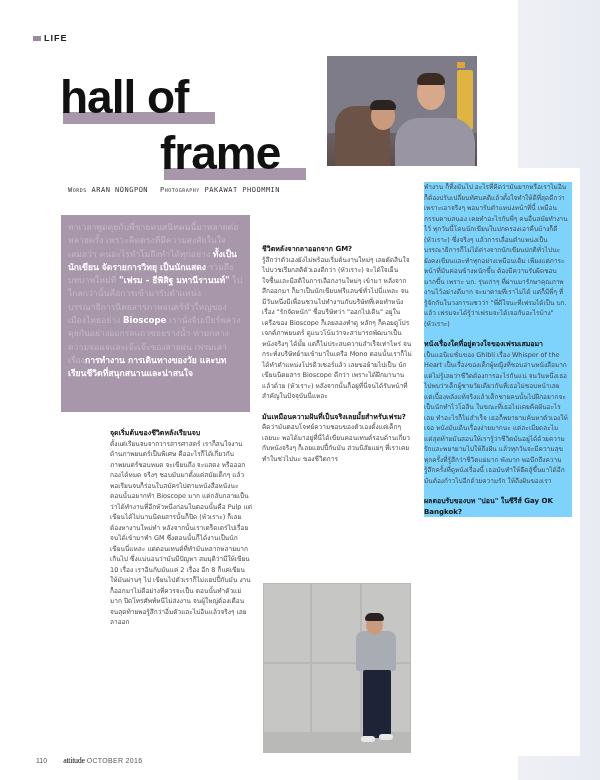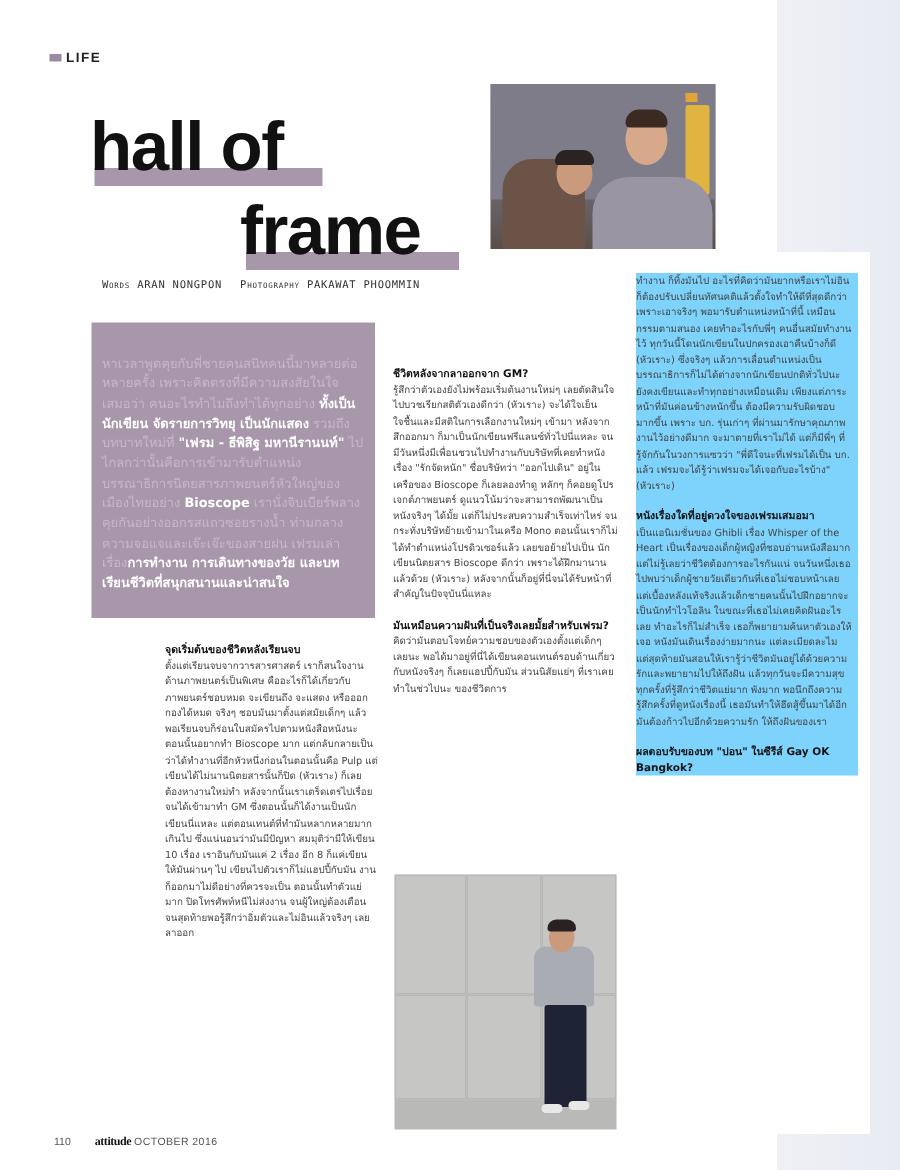--- a/index.html
+++ b/index.html
@@ -61,41 +61,41 @@
     .photo-bottom .floor { position:absolute; left:0; bottom:0; width:100%; height:20px; background:#b9b9b7; }
     .photo-bottom .shirt { position:absolute; left:93px; top:48px; width:40px; height:40px; background:#a9acb3; border-radius:8px 8px 2px 2px; }
     .photo-bottom .head { position:absolute; left:103px; top:32px; width:17px; height:20px; background:#c99a7c; border-radius:50%; }
     .photo-bottom .hair { position:absolute; left:102px; top:30px; width:19px; height:8px; background:#2a2222; border-radius:8px 8px 3px 3px; }
     .photo-bottom .jeans { position:absolute; left:100px; top:87px; width:28px; height:68px; background:#1e2335; border-radius:2px; }
     .photo-bottom .shoe1 { position:absolute; left:98px; top:153px; width:14px; height:6px; background:#e8e8e8; border-radius:3px; }
     .photo-bottom .shoe2 { position:absolute; left:116px; top:151px; width:14px; height:6px; background:#e8e8e8; border-radius:3px; }
 
     .pull-quote {
       position: absolute; left: 61px; top: 215px; width: 189px; height: 197px;
-      background: #a897ab; padding: 22px 7px;
+      background: #a897ab; padding: 6px 7px;
       font-family: "DejaVu Sans", sans-serif; font-size: 8.6px; line-height: 13.3px;
       color: #c4b8c7;
     }
     .pull-quote .hl { color: #ffffff; font-weight: 700; }
 
     .col {
       position: absolute; font-family: "DejaVu Sans", sans-serif; font-size: 6.5px; line-height: 10.5px; color: #444;
     }
     .col h3 { font-size: 7px; font-weight: 700; color: #111; line-height: 10.5px; }
     .col p { margin-bottom: 10px; }
     .col-1 { left: 110px; top: 428px; width: 142px; }
     .col-2 { left: 262px; top: 220px; width: 150px; margin-top: 24px; }
     .col-3 { left: 424px; top: 182px; width: 148px; background: #7dd3fc; padding-right: 4px; }
     .col-3-wrap { position:absolute; left: 412px; top: 168px; width: 168px; height: 588px; background:#fff; }
 
     .footer {
       position: absolute; left: 36px; top: 756px; display: flex; align-items: baseline; gap: 16px;
       font-family: "Liberation Sans", sans-serif; font-size: 7px; color: #555;
     }
-    .footer .brand { font-family: "Liberation Serif", serif; font-weight: 700; font-size: 8px; color: #111; letter-spacing: -0.3px; }
+    .footer .brand { font-family: "Liberation Serif", serif; font-weight: 400; font-size: 8px; color: #111; letter-spacing: -0.3px; }
     .footer .issue { letter-spacing: 0.3px; }
   </style>
 </head>
 <body>
 
 <div class="bg-right"></div>
 
 <div class="section-tag">
   <span class="swatch"></span>
   <span class="label">LIFE</span>

